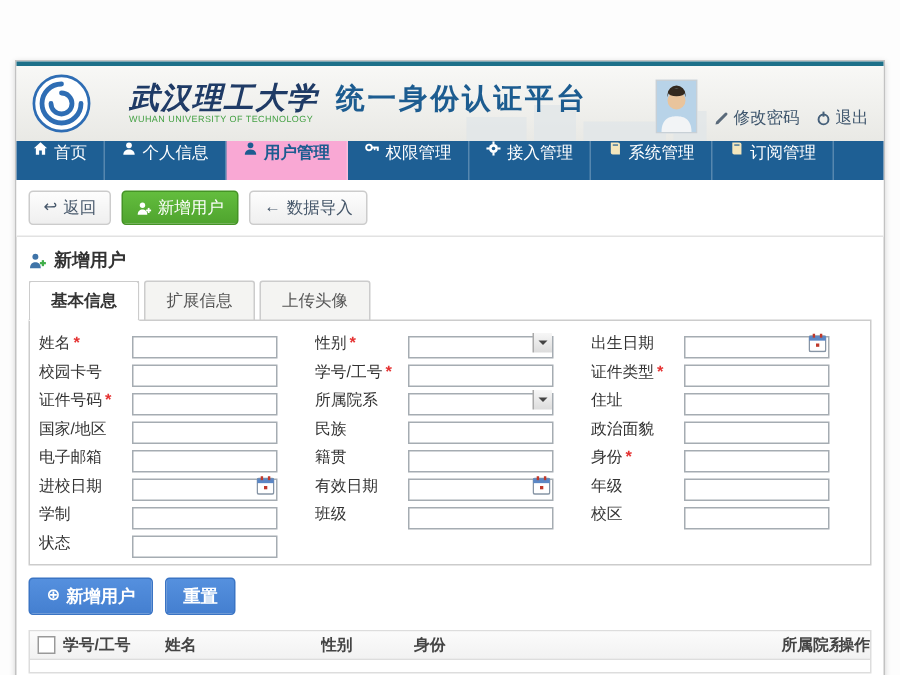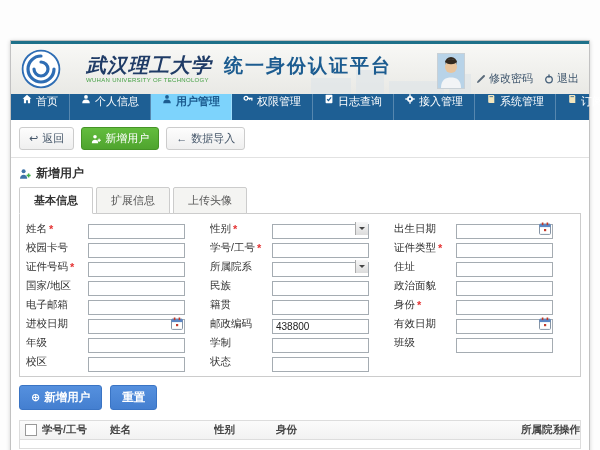--- a/index.html
+++ b/index.html
@@ -22,21 +22,21 @@
             margin-top:-6px;white-space:nowrap;}
   .hdr-right{position:absolute;right:10px;top:5px;height:41px;display:flex;align-items:flex-end;gap:11px;}
   .avatar{width:26px;height:34px;border:1px solid #c8d0d6;background:#fff;flex:none;margin-bottom:1px;}
   .hlink{display:flex;align-items:center;gap:3px;font-size:11px;color:#3f566d;cursor:pointer;
          margin-bottom:4px;white-space:nowrap;}
 
   
   .nav{display:flex;background:#1e5f94;height:26px;align-items:stretch;}
   .nav-tab{display:flex;gap:4px;padding:0 11px;color:#fff;font-size:11px;
            border-right:1px solid rgba(255,255,255,.25);cursor:pointer;white-space:nowrap;}
-  .nav-tab.active{background:#7dd3fc;color:#1c5c90;font-weight:bold;}
+  .nav-tab.active{background:#f9a8d4;color:#1c5c90;font-weight:bold;}
   .nav-ic{width:10px;height:10px;flex:none;}
 
   
   .toolbar{padding:7px 8px;display:flex;gap:7px;background:#fff;border-bottom:1px solid #e2e2e2;}
   .btn{display:inline-flex;align-items:center;gap:4px;padding:3px 9px;font-size:11px;border-radius:3px;
        cursor:pointer;white-space:nowrap;}
   .btn-light{color:#47586b;background:linear-gradient(#fdfdfd,#efefef);border:1px solid #ccc;}
   .btn-green{color:#fff;background:linear-gradient(#63bd3e,#4fa42e);border:1px solid #459326;}
   .btn-blue{color:#fff;background:linear-gradient(#5590de,#447fd0);border:1px solid #3a74c4;font-weight:bold;
             padding:4px 11px;font-size:11.5px;}
@@ -165,27 +165,20 @@
         <a class="nav-tab">
           <svg class="nav-ic" viewBox="0 0 10 10" fill="currentColor">
             <circle cx="3" cy="4.3" r="1.9" fill="none" stroke="currentColor" stroke-width="1.3"></circle>
             <rect x="4.6" y="3.7" width="4.9" height="1.3"></rect>
             <rect x="8.2" y="4.7" width="1.3" height="1.9"></rect>
             <rect x="6.2" y="4.7" width="1.1" height="1.4"></rect>
           </svg>
           <span>权限管理</span>
         </a>
 
-        <a class="nav-tab">
-          <svg class="nav-ic" viewBox="0 0 10 10" fill="currentColor">
-            <rect x="1.6" y="0.8" width="6.8" height="8.4" rx="0.8"></rect>
-            <path d="M3.1 5.2 L4.5 6.5 L7.1 3.3" fill="none" stroke="#1e5f94" stroke-width="1.2"></path>
-          </svg>
-          <span>日志查询</span>
-        </a>
 
         <a class="nav-tab">
           <svg class="nav-ic" viewBox="0 0 10 10" fill="currentColor">
             <circle cx="5" cy="5" r="3"></circle>
             <rect x="4.3" y="0.3" width="1.4" height="1.7"></rect>
             <rect x="4.3" y="8" width="1.4" height="1.7"></rect>
             <rect x="0.3" y="4.3" width="1.7" height="1.4"></rect>
             <rect x="8" y="4.3" width="1.7" height="1.4"></rect>
             <circle cx="5" cy="5" r="1.2" fill="#1e5f94"></circle>
           </svg>
@@ -456,31 +449,20 @@
               <svg class="cal" viewBox="0 0 12 13">
                 <rect x="0.5" y="2" width="11" height="10.4" rx="1" fill="#fff" stroke="#8795a5"></rect>
                 <rect x="0.5" y="2" width="11" height="3.1" fill="#5b87c5"></rect>
                 <rect x="2.8" y="0.5" width="1.6" height="2.6" fill="#c0392b"></rect>
                 <rect x="7.6" y="0.5" width="1.6" height="2.6" fill="#c0392b"></rect>
                 <rect x="5" y="7" width="2.2" height="2.2" fill="#c0392b"></rect>
               </svg>
             </span>
           </div>
 
-          <div class="cell">
-            <span class="flabel">
-              <span>邮政编码</span>
-
-            </span>
-            <span class="ctrl t-text">
-              <input type="text" value="438800" style="">
-              
-              
-            </span>
-          </div>
 
           <div class="cell">
             <span class="flabel">
               <span>有效日期</span>
 
             </span>
             <span class="ctrl t-date">
               <input type="text" style="">
               
               <svg class="cal" viewBox="0 0 12 13">

